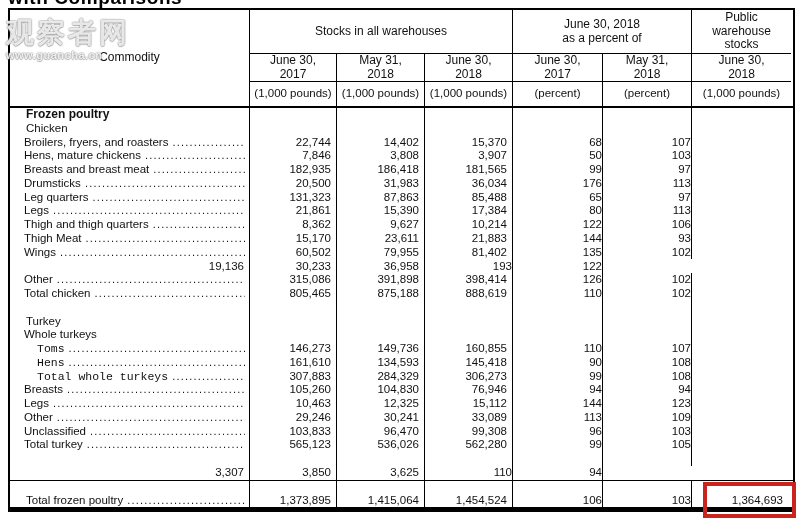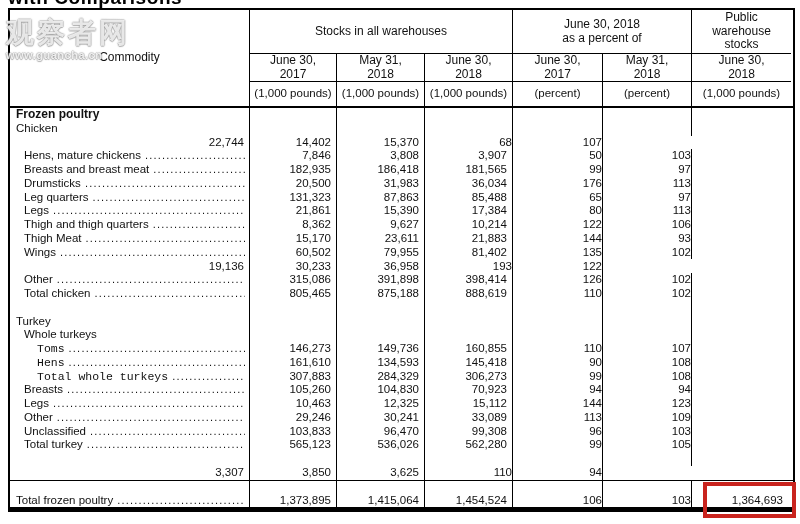--- a/index.html
+++ b/index.html
@@ -45,21 +45,21 @@
   .rule-top{border-top:1px solid #000;}
   .tcell{box-sizing:border-box;border-right:1px solid #000;overflow:hidden;
     font-size:11.5px;line-height:13.6px;display:flex;align-items:center;}
   .tcell:last-child{border-right:none;}
   .lab{justify-content:flex-start;}
   .val{justify-content:flex-end;padding-right:5px;}
   .val.c3,.val.c4{padding-right:0;}
   .val.c5{padding-right:8px;}
   .lbl{white-space:nowrap;}
   .lbl.b{font-weight:bold;font-size:12px;}
-  .ind0{padding-left:6px;}
+  .ind0{padding-left:16px;}
   .ind1{padding-left:14px;}
   .ind2{padding-left:27px;font-family:Liberation Mono, monospace;}
   .leader{flex:1;overflow:hidden;white-space:nowrap;margin:0 4px 0 4px;color:#111;}
   .leader::after{
     content:"..................................................................................................";
     letter-spacing:1.2px;font-size:11px;
   }
   
   .red-box{
     position:absolute;left:703px;top:482px;width:93px;height:36px;
@@ -132,20 +132,24 @@
             <span class="lbl ind0">Chicken</span>
           </div>
           <div class="tcell val c0"></div>
           <div class="tcell val c1"></div>
           <div class="tcell val c2"></div>
           <div class="tcell val c3"></div>
           <div class="tcell val c4"></div>
           <div class="tcell val c5"></div>
         </div>
         <div class="trow">
+          <div class="tcell lab">
+            <span class="lbl ind1">Broilers, fryers, and roasters</span>
+            <span class="leader"></span>
+          </div>
           <div class="tcell val c0">22,744</div>
           <div class="tcell val c1">14,402</div>
           <div class="tcell val c2">15,370</div>
           <div class="tcell val c3">68</div>
           <div class="tcell val c4">107</div>
           <div class="tcell val c5"></div>
         </div>
         <div class="trow">
           <div class="tcell lab">
             <span class="lbl ind1">Hens, mature chickens</span>
@@ -341,21 +345,21 @@
           <div class="tcell val c4">108</div>
           <div class="tcell val c5"></div>
         </div>
         <div class="trow">
           <div class="tcell lab">
             <span class="lbl ind1">Breasts</span>
             <span class="leader"></span>
           </div>
           <div class="tcell val c0">105,260</div>
           <div class="tcell val c1">104,830</div>
-          <div class="tcell val c2">70,923</div>
+          <div class="tcell val c2">76,946</div>
           <div class="tcell val c3">94</div>
           <div class="tcell val c4">94</div>
           <div class="tcell val c5"></div>
         </div>
         <div class="trow">
           <div class="tcell lab">
             <span class="lbl ind1">Legs</span>
             <span class="leader"></span>
           </div>
           <div class="tcell val c0">10,463</div>

